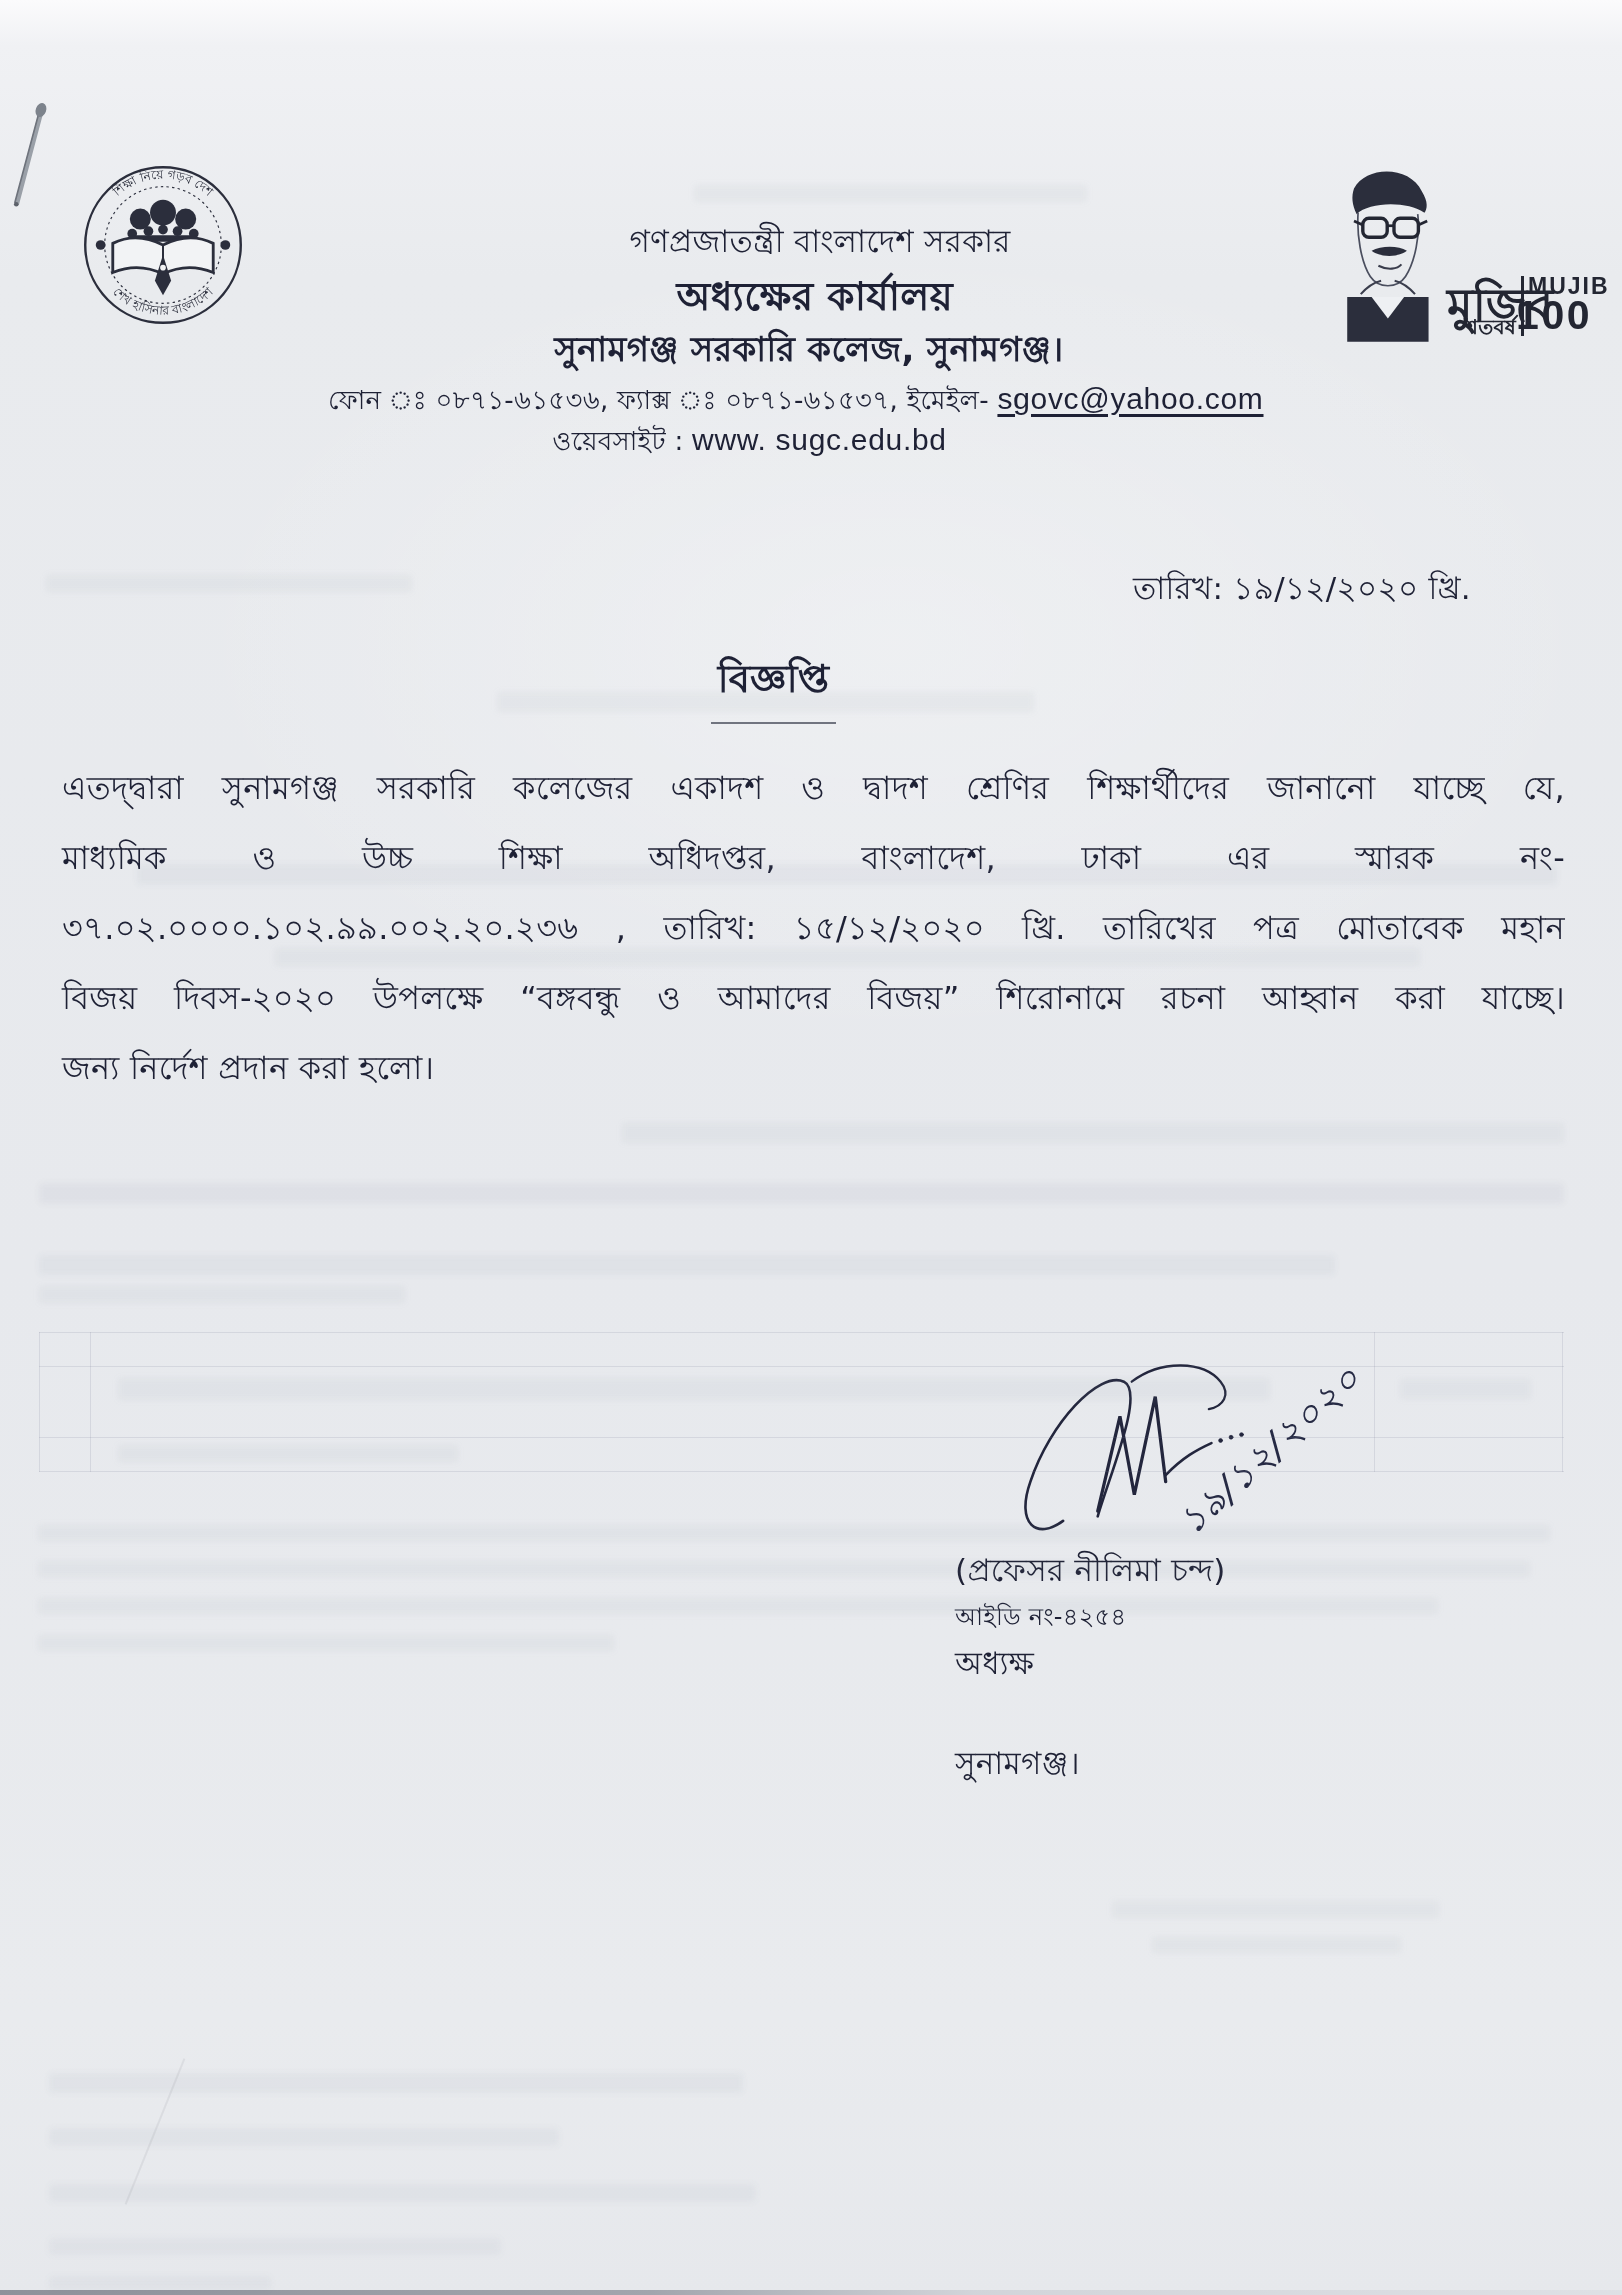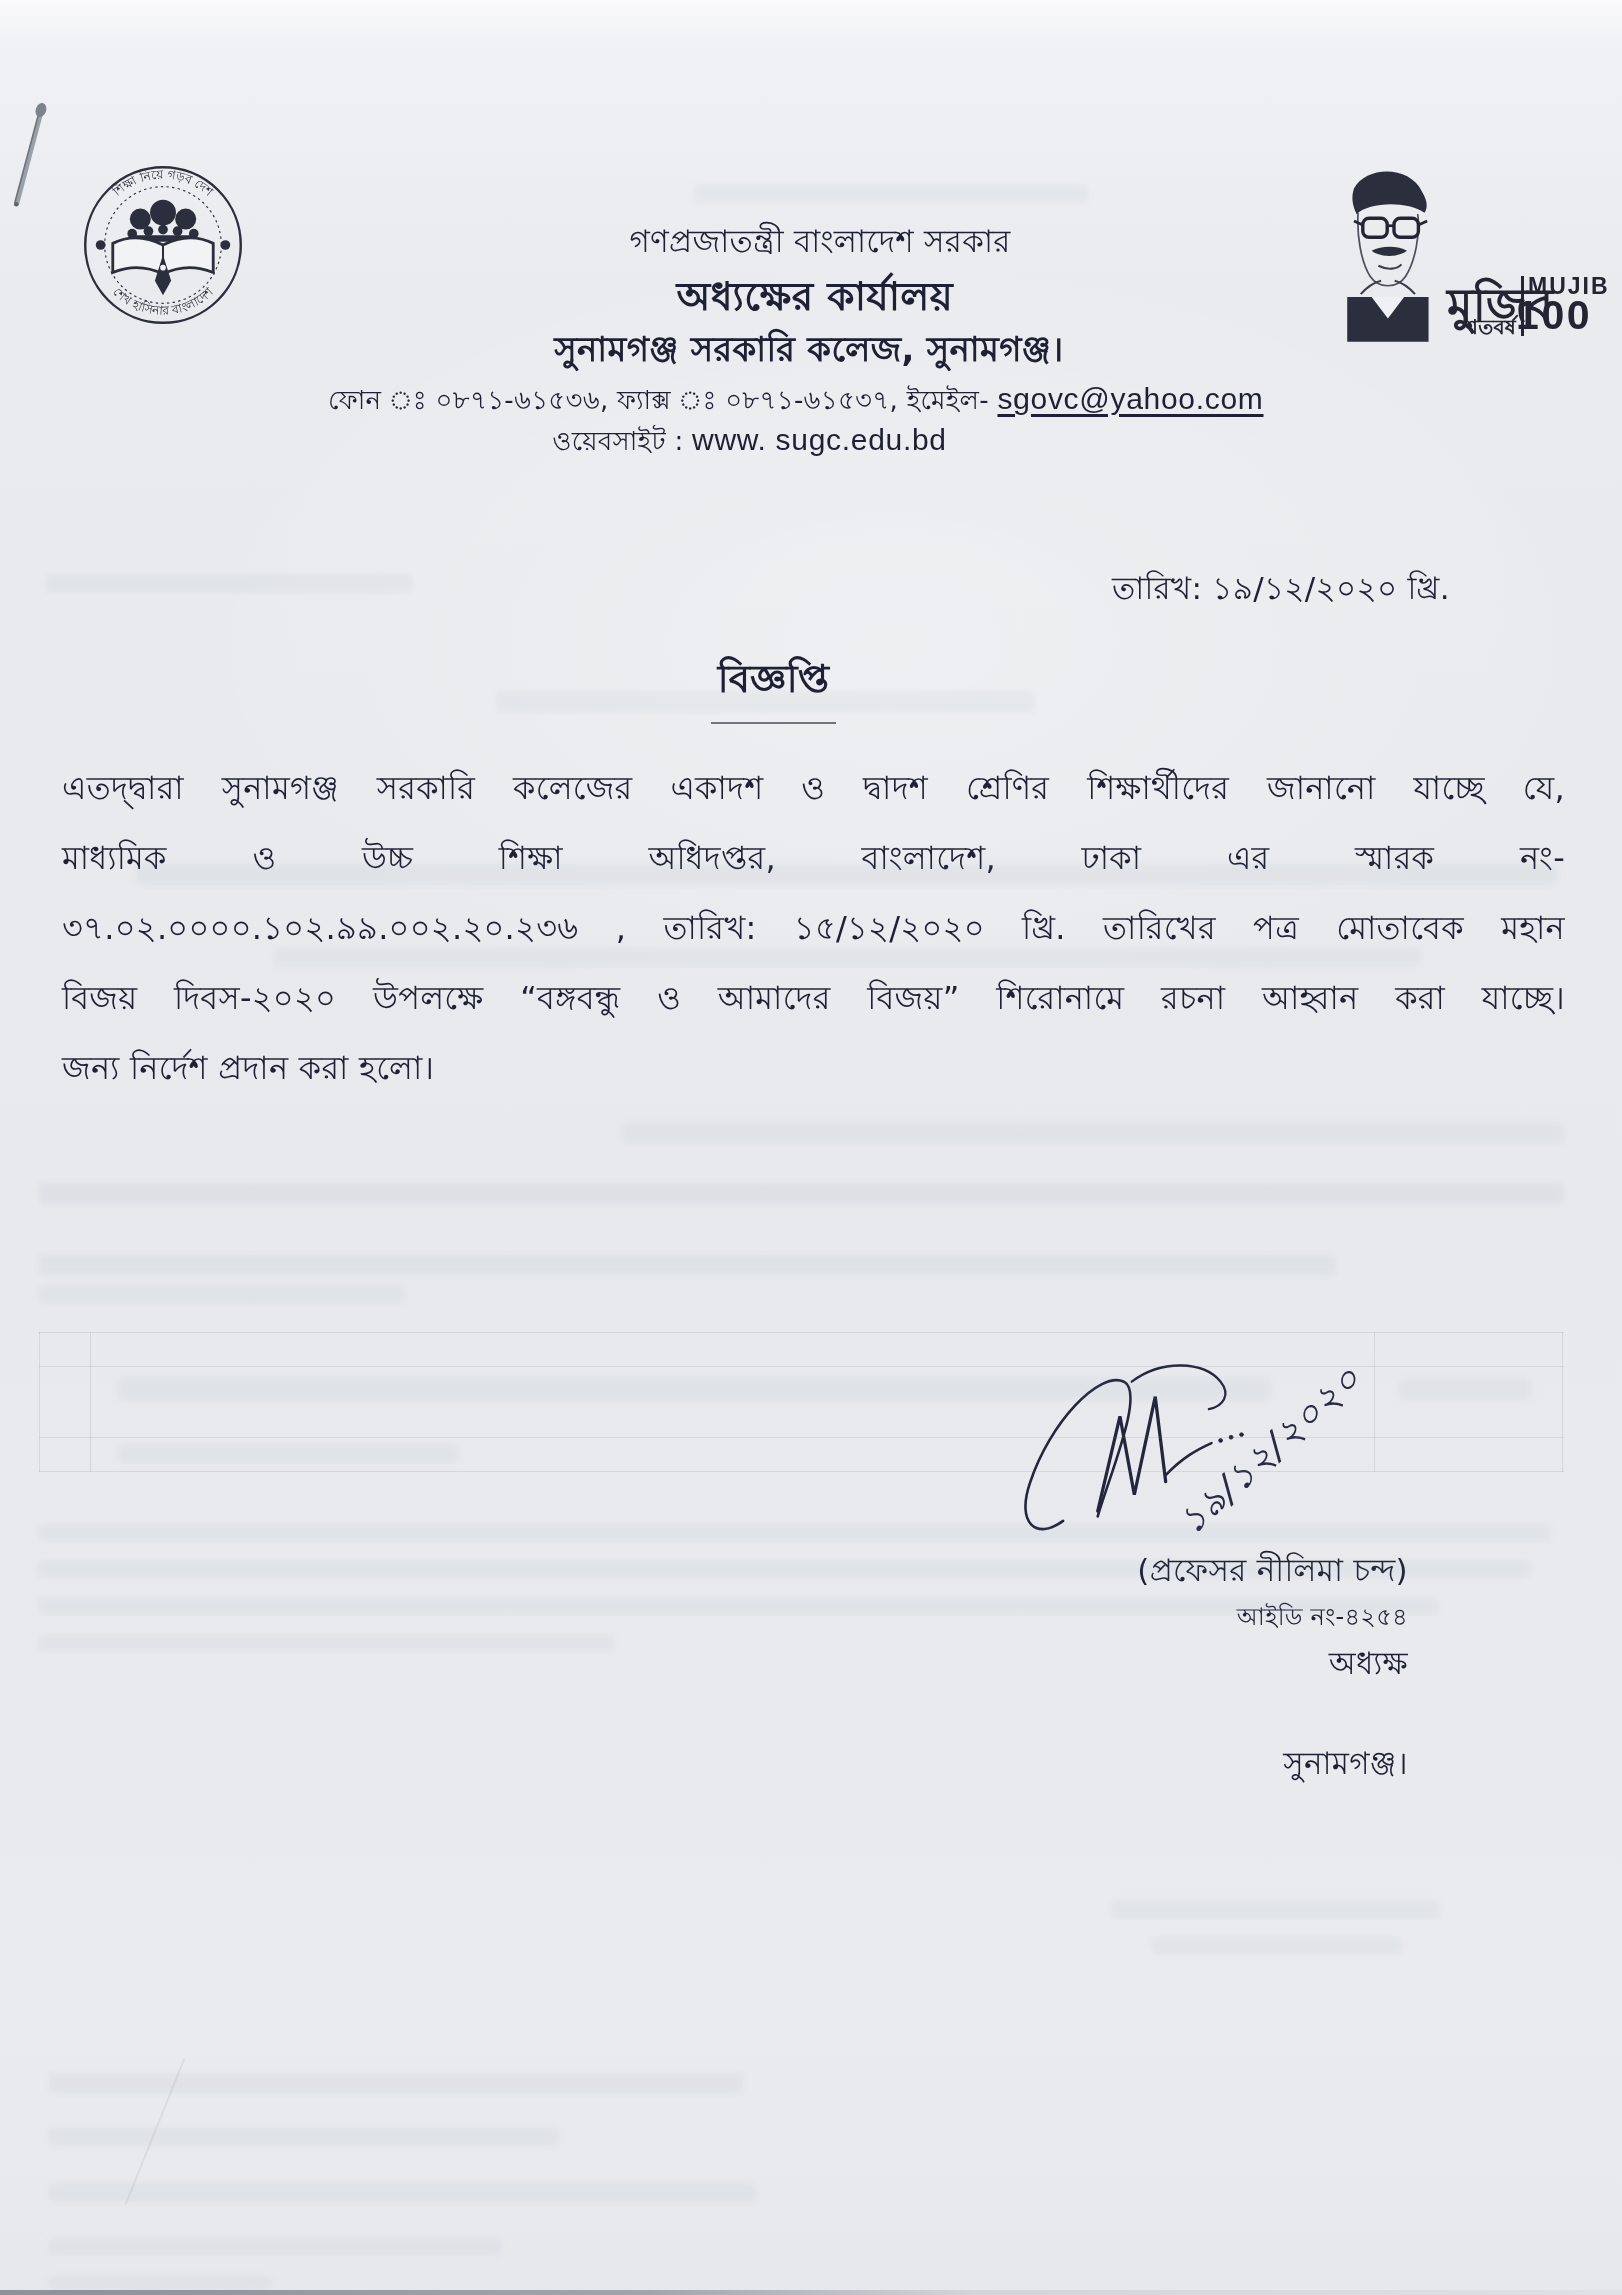--- a/index.html
+++ b/index.html
@@ -16,30 +16,30 @@
   .bn{letter-spacing:0.3px;}
   
   .h-govt{top:217px;font-size:31px;}
   .h-office{top:266px;font-size:39px;font-weight:bold;}
   .h-college{top:323px;font-size:34px;font-weight:bold;}
   .h-contact{top:380px;font-size:26px;}
   .h-web{top:421px;font-size:26px;}
   .latin-big{font-family:"Liberation Sans","DejaVu Sans",sans-serif;font-size:30px;letter-spacing:0.7px;}
   .email{text-decoration:underline;text-underline-offset:5.2px;}
   
-  .date-line{top:564px;left:1112px;width:380px;font-size:31px;}
+  .date-line{top:564px;left:1112px;width:380px;font-size:31px;text-align:center;}
   
   .title-wrap{top:649px;transform:translateX(-38px);}
   .title-inner{display:inline-block;font-size:38px;font-weight:bold;border-bottom:2px solid #70747f;padding:0 6.5px 9.2px 6.5px;}
   
   .body-block{top:753px;left:62px;right:58px;}
   .body-line{font-size:32px;line-height:70px;height:70px;text-align:justify;text-align-last:justify;white-space:normal;}
   .body-line.last{text-align-last:left;}
   
-  .sig-text{left:983px;width:425px;text-align:right;}
+  .sig-text{left:955px;width:425px;text-align:left;}
   .s-name{top:1546px;font-size:31px;}
   .s-id{top:1598px;font-size:24px;}
   .s-desig{top:1639px;font-size:31px;}
   .s-college{top:1687px;font-size:31px;}
   .s-district{top:1739px;font-size:31px;}
   .hand-date{left:1186px;top:1497px;font-size:37px;color:#262a44;transform:rotate(-42deg);transform-origin:0 50%;font-style:italic;letter-spacing:1.3px;}
   
   .g{position:absolute;background:rgba(125,135,155,0.10);filter:blur(3.3px);border-radius:3.9px;}
   .g.soft{background:rgba(125,135,155,0.07);}
   .gline{position:absolute;background:rgba(110,120,140,0.16);filter:blur(0.7px);}

